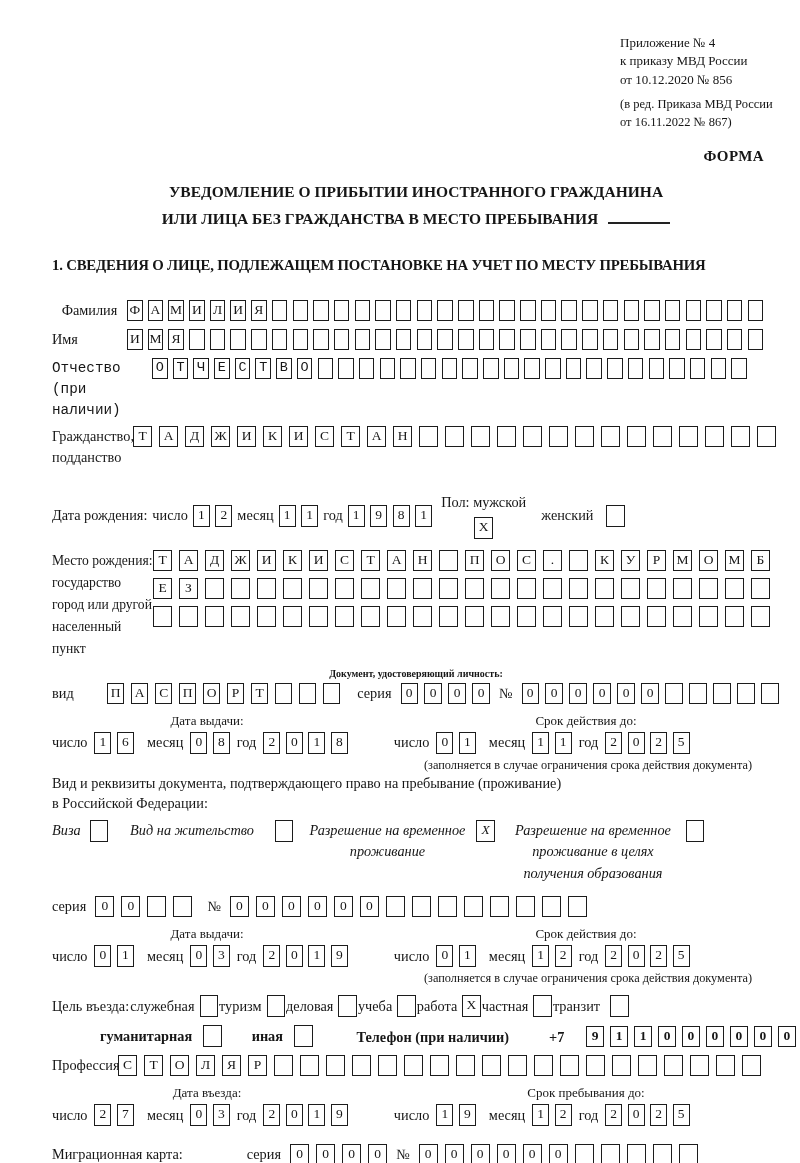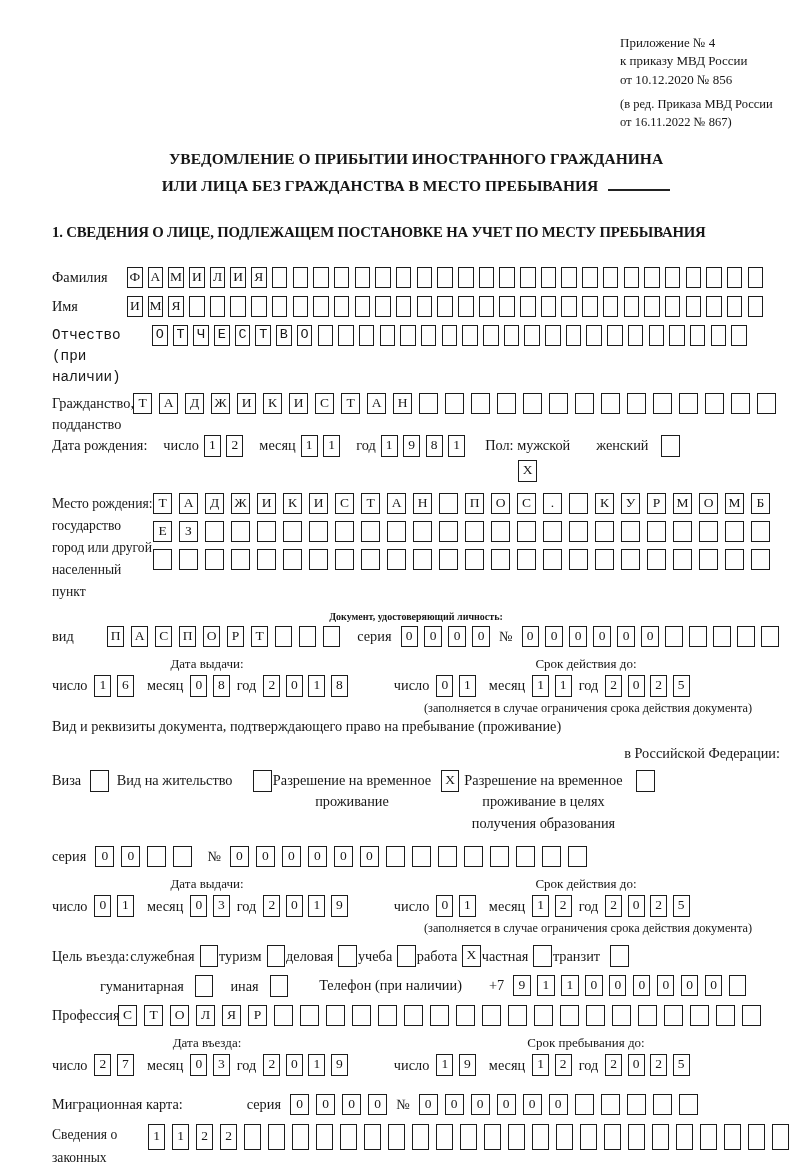--- a/index.html
+++ b/index.html
@@ -58,30 +58,31 @@
   <div class="hdr">
     <div>Приложение № 4</div>
     <div>к приказу МВД России</div>
     <div>от 10.12.2020 № 856</div>
     <div class="rev">
       <div>(в ред. Приказа МВД России</div>
       <div>от 16.11.2022 № 867)</div>
     </div>
   </div>
 
+  <div class="forma">ФОРМА</div>
 
   <div class="title">
     <div>УВЕДОМЛЕНИЕ О ПРИБЫТИИ ИНОСТРАННОГО ГРАЖДАНИНА</div>
     <div><span>ИЛИ ЛИЦА БЕЗ ГРАЖДАНСТВА В МЕСТО ПРЕБЫВАНИЯ</span><span class="blank"></span></div>
   </div>
 
   <div class="sec-head">1. СВЕДЕНИЯ О ЛИЦЕ, ПОДЛЕЖАЩЕМ ПОСТАНОВКЕ НА УЧЕТ ПО МЕСТУ ПРЕБЫВАНИЯ</div>
 
   <div class="row" style="margin-top:26px;">
-    <span class="lbl" style="width:75px;">Фамилия</span>
+    <span class="lbl" style="width:75px;text-align:center;">Фамилия</span>
     <span class="boxes">
         <span class="cbox">Ф</span>
         <span class="cbox">А</span>
         <span class="cbox">М</span>
         <span class="cbox">И</span>
         <span class="cbox">Л</span>
         <span class="cbox">И</span>
         <span class="cbox">Я</span>
         <span class="cbox"></span>
         <span class="cbox"></span>
@@ -212,21 +213,21 @@
         <span class="cbox"></span>
         <span class="cbox"></span>
         <span class="cbox"></span>
         <span class="cbox"></span>
         <span class="cbox"></span>
         <span class="cbox"></span>
         <span class="cbox"></span>
       </span>
   </div>
 
-  <div class="row" style="margin-top:0; gap:16px;">
+  <div class="row" style="margin-top:24px; align-items:center; gap:5px;">
     <span class="lbl">Дата рождения:</span>
     <span class="dp">
       <span class="lbl">число</span>
       <span class="boxes date">
           <span class="cbox">1</span>
           <span class="cbox">2</span>
         </span>
     </span>
     <span class="dp">
       <span class="lbl">месяц</span>
@@ -426,23 +427,23 @@
           <span class="cbox">2</span>
           <span class="cbox">0</span>
           <span class="cbox">2</span>
           <span class="cbox">5</span>
         </span>
     </span>
   </div>
   <div class="note">(заполняется в случае ограничения срока действия документа)</div>
 
   <div class="lbl" style="">Вид и реквизиты документа, подтверждающего право на пребывание (проживание)</div>
-  <div class="lbl" style="margin-top:7px;text-align:right;">в Российской Федерации:</div>
-
-  <div class="row" style="margin-top:6px; ">
+  <div class="lbl" style="">в Российской Федерации:</div>
+
+  <div class="row" style="margin-top:6px; gap:14px;font-style:italic;">
     <span class="opt">
       <span class="lbl">Виза</span>
       <span class="boxes chk">
           <span class="cbox"></span>
         </span>
     </span>
     <span class="opt" style="margin-left:8px;">
       <span class="lbl">Вид на жительство</span>
       <span class="boxes chk" style="margin-left:12px;">
           <span class="cbox"></span>
@@ -574,21 +575,21 @@
         </span>
       </span>
     <span class="dp">
         <span class="lbl">транзит</span>
         <span class="boxes chk" style="margin-left:5px;">
           <span class="cbox"></span>
         </span>
       </span>
   </div>
 
-  <div class="row" style="margin-top:8px; margin-left:48px; align-items:flex-start; gap:9px;">
+  <div class="row" style="margin-top:8px; margin-left:48px; align-items:flex-end; gap:22px;font-weight:bold;">
     <span class="dp">
         <span class="lbl">гуманитарная</span>
         <span class="boxes chk" style="margin-left:6px;">
           <span class="cbox"></span>
         </span>
       </span>
     <span class="dp" style="margin-left:8px;">
         <span class="lbl">иная</span>
         <span class="boxes chk" style="margin-left:6px;">
           <span class="cbox"></span>

